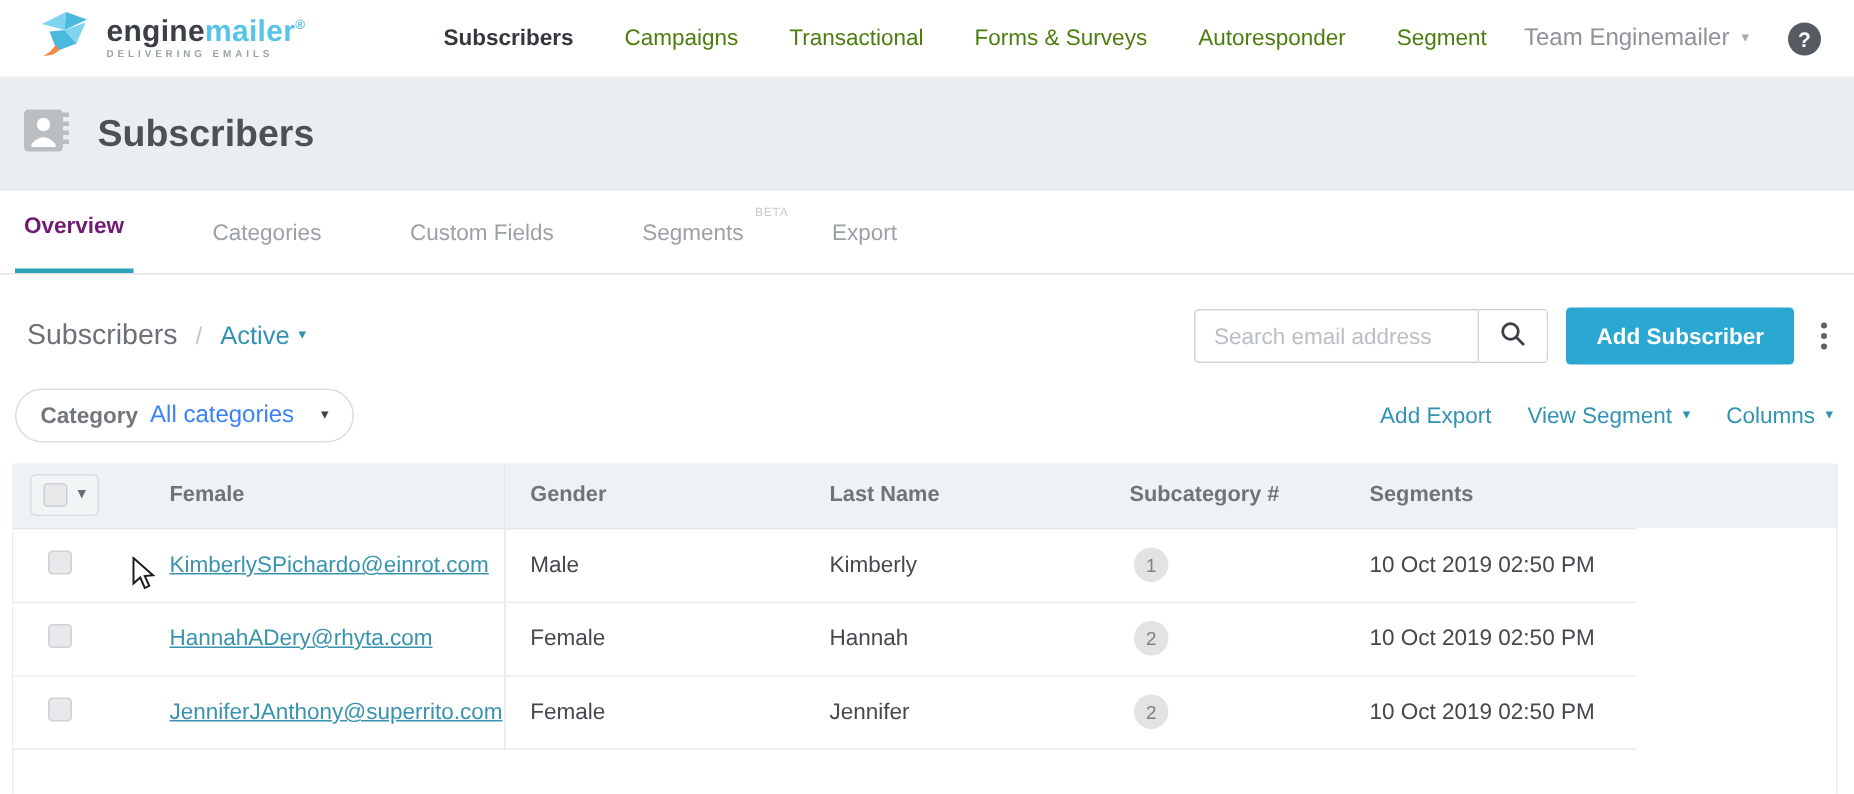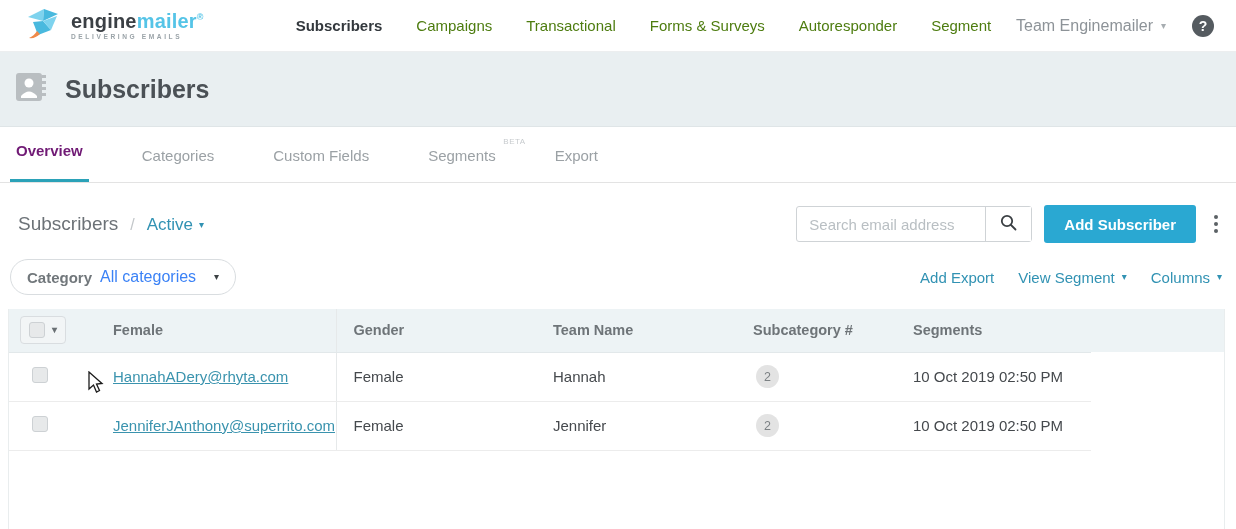--- a/index.html
+++ b/index.html
@@ -219,27 +219,36 @@
       <thead>
         <tr>
           <th class="th-check">
             <span class="check-dd">
               <span class="checkbox"></span>
               <span class="caret">▾</span>
             </span>
           </th>
           <th class="divider-right">Female</th>
           <th>Gender</th>
-          <th>Team Name</th>
+          <th>Last Name</th>
           <th>Subcategory #</th>
           <th>Segments</th>
           <th class="th-extra"></th>
         </tr>
       </thead>
       <tbody>
+        <tr>
+          <td class="cell-check"><span class="checkbox"></span></td>
+          <td class="divider-right"><span class="email-link">KimberlySPichardo@einrot.com</span></td>
+          <td>Male</td>
+          <td>Kimberly</td>
+          <td><span class="badge">1</span></td>
+          <td>10 Oct 2019 02:50 PM</td>
+          <td class="cell-extra"></td>
+        </tr>
         <tr>
           <td class="cell-check"><span class="checkbox"></span></td>
           <td class="divider-right"><span class="email-link">HannahADery@rhyta.com</span></td>
           <td>Female</td>
           <td>Hannah</td>
           <td><span class="badge">2</span></td>
           <td>10 Oct 2019 02:50 PM</td>
           <td class="cell-extra"></td>
         </tr>
         <tr>

